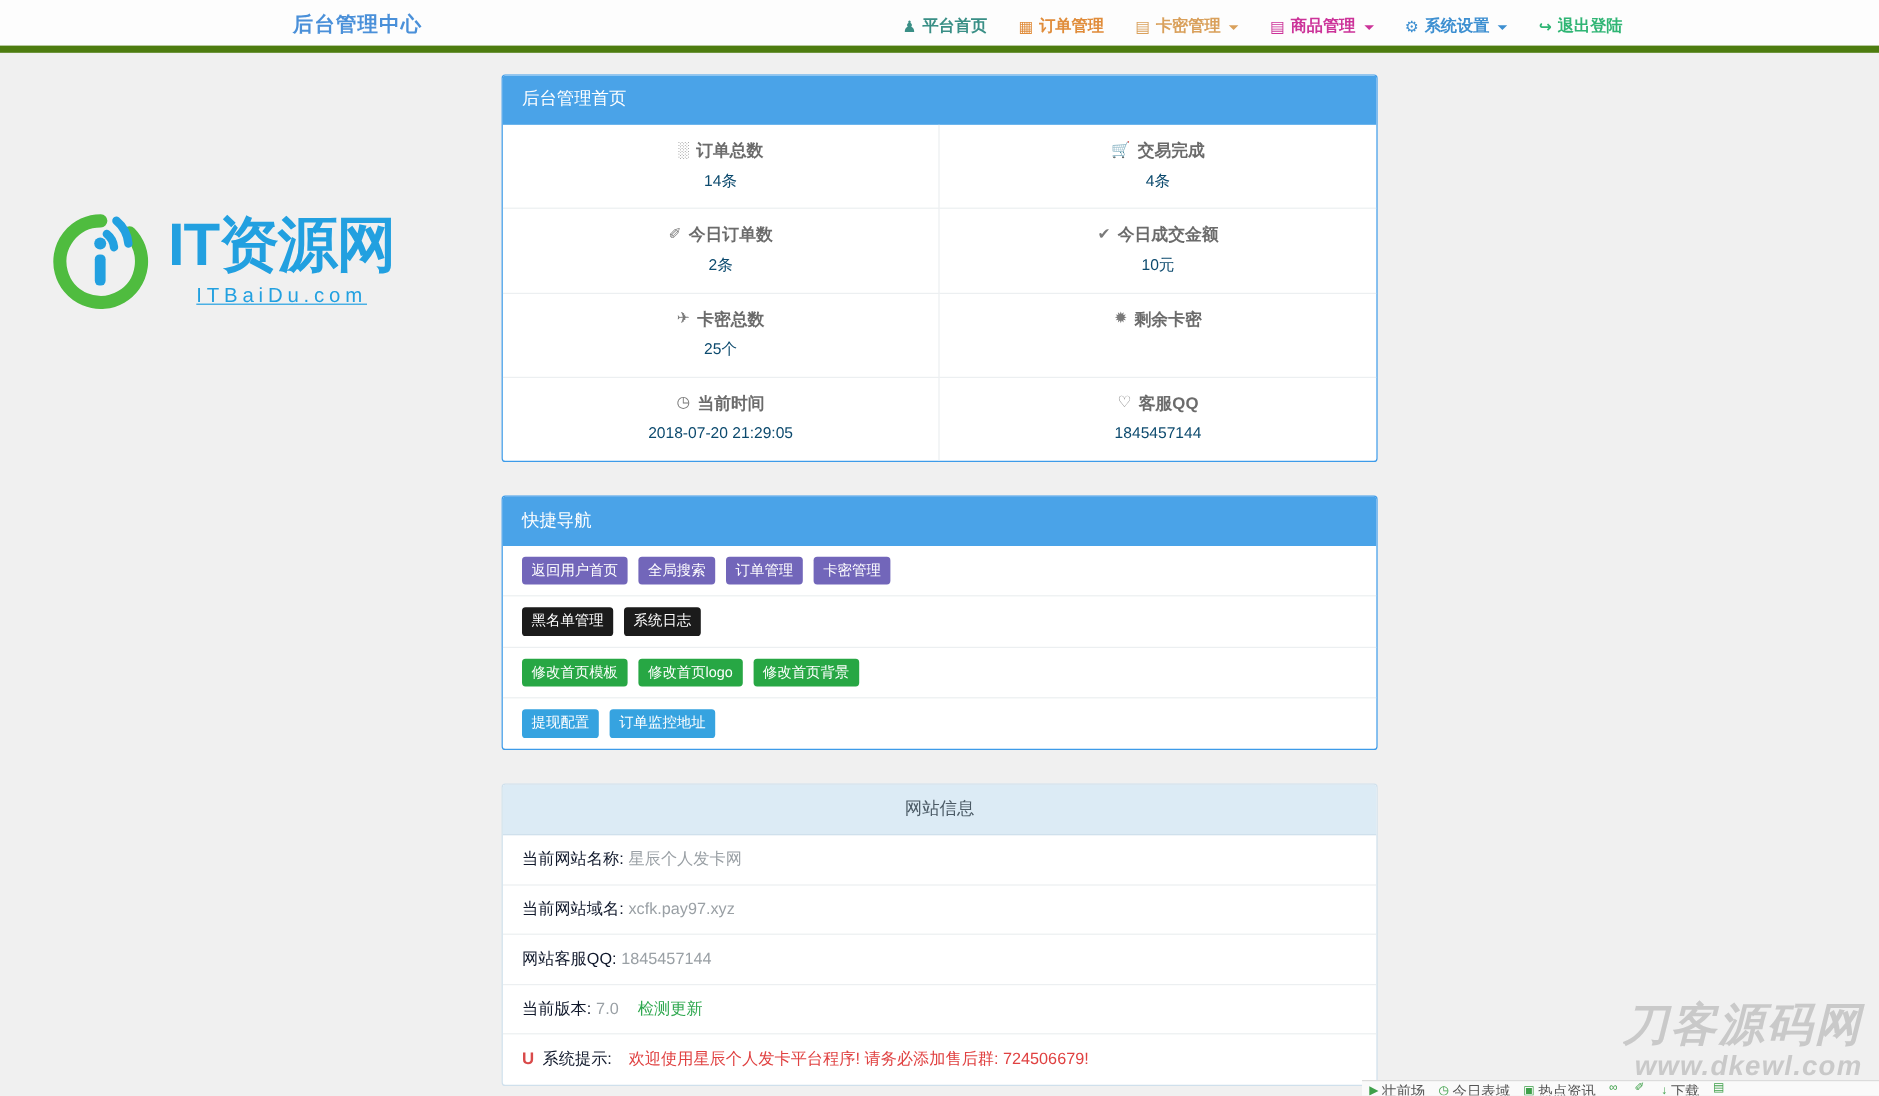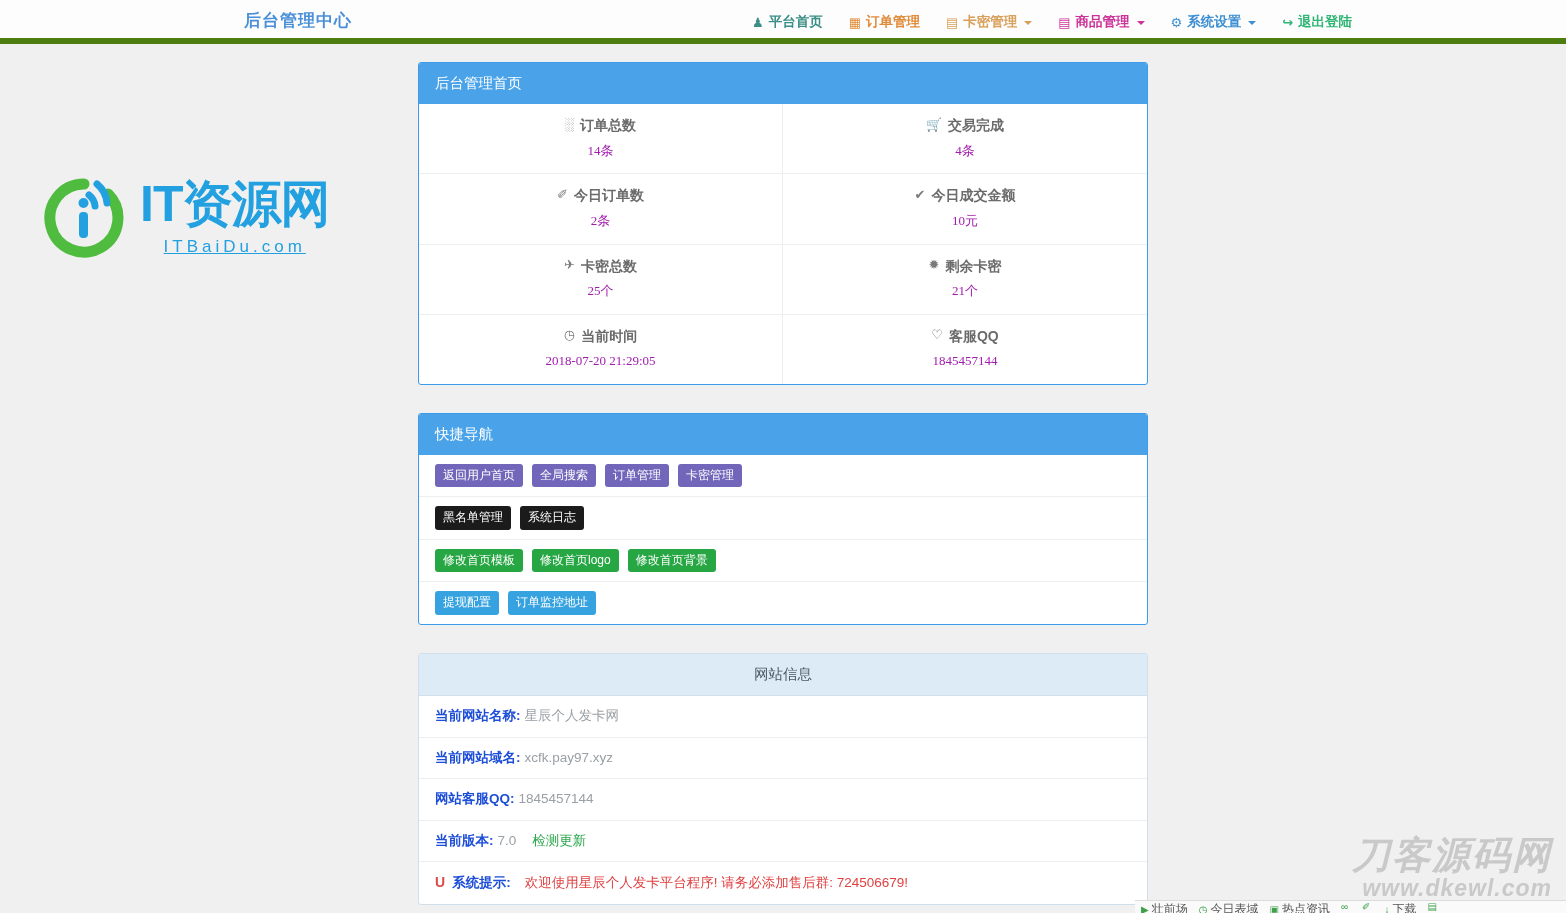--- a/index.html
+++ b/index.html
@@ -185,24 +185,23 @@
     color: #6b6b6b;
     display: flex;
     align-items: center;
     justify-content: center;
     gap: 6px;
     line-height: 1.3;
   }
   .stat-title .ico { font-size: 13px; color: #7a7a7a; }
   .stat-value {
     font-size: 13px;
-    color: #a21caf;
+    color: #0c4a6e;
     margin-top: 8px;
     line-height: 1.3;
-    font-family: Liberation Serif, serif;
   }
 
   
   .qrow {
     padding: 9px 16px;
     border-bottom: 1px solid #eceff1;
     display: flex;
     gap: 9px;
     flex-wrap: wrap;
   }
@@ -229,21 +228,21 @@
     padding: 11px 16px 12px 16px;
     border-bottom: 1px solid #eceff1;
     font-size: 13.5px;
     color: #8b8b8b;
     display: flex;
     align-items: baseline;
     gap: 4px;
     line-height: 1.3;
   }
   .irow.last { border-bottom: none; }
-  .ilabel { font-weight: bold; color: #1d4ed8; white-space: nowrap; }
+  .ilabel { font-weight: normal; color: #0f172a; white-space: nowrap; }
   .ivalue { color: #9aa0a5; }
   .link-green { color: #2fa84f; text-decoration: none; margin-left: 12px; cursor: pointer; }
   .tip-ico { color: #d94a4a; font-weight: bold; margin-right: 3px; font-size: 14px; }
   .tip-text { color: #e04141; }
 </style>
 </head>
 <body>
 
 <div class="navbar">
   <div class="brand">后台管理中心</div>
@@ -332,21 +331,20 @@
             <span class="ico">✈</span>
             <span>卡密总数</span>
           </div>
           <div class="stat-value">25个</div>
         </div>
         <div class="stat-cell">
           <div class="stat-title">
             <span class="ico">✹</span>
             <span>剩余卡密</span>
           </div>
-          <div class="stat-value">21个</div>
         </div>
         <div class="stat-cell last">
           <div class="stat-title">
             <span class="ico">◷</span>
             <span>当前时间</span>
           </div>
           <div class="stat-value">2018-07-20 21:29:05</div>
         </div>
         <div class="stat-cell last">
           <div class="stat-title">

